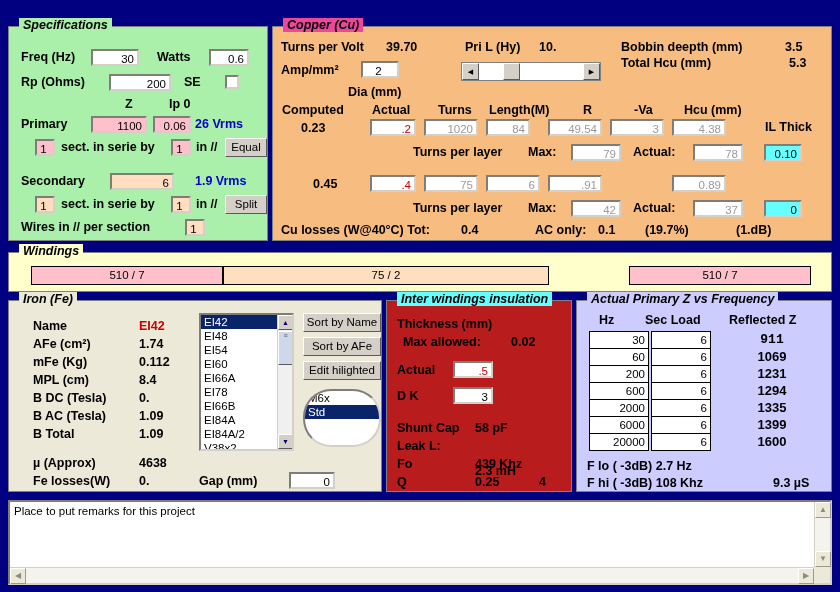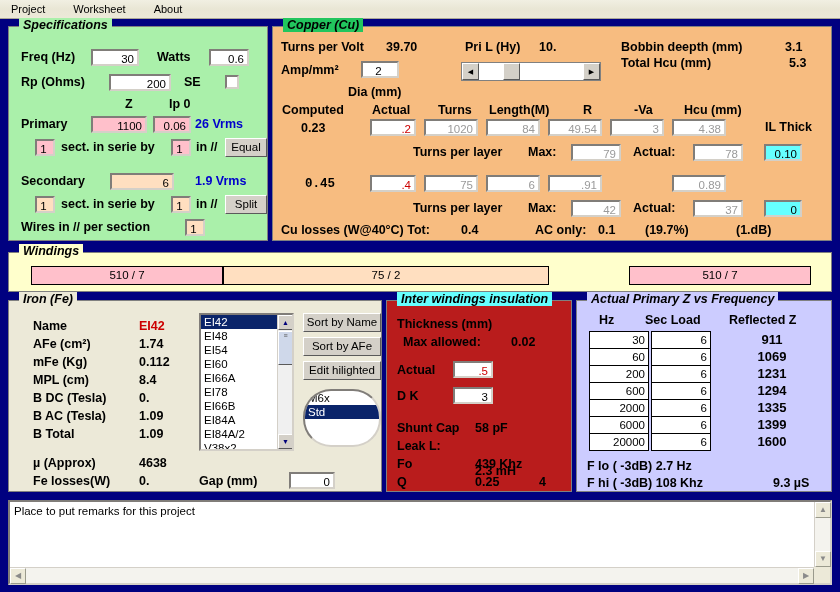--- a/index.html
+++ b/index.html
@@ -153,25 +153,20 @@
     border:1px solid; border-color:#ffffff #9a9a8c #9a9a8c #ffffff;
     font-size:8px; text-align:center; line-height:14px; color:#8a8a8a;
   }
   .corner{ position:absolute; right:0; bottom:0; width:16px; height:16px; background:#ece9d8; }
 </style>
 </head>
 <body>
 
 <div class="app">
 
-  <div class="menubar">
-    <div class="menuitem">Project</div>
-    <div class="menuitem">Worksheet</div>
-    <div class="menuitem">About</div>
-  </div>
 
   <div class="group" id="specs">
     <div class="legend" style="background:#aaf0aa">Specifications</div>
 
     <div class="lbl" style="left:12px; top:23px;">Freq (Hz)</div>
     <div class="fld sunken" style="left:82px; top:22px; width:48px;">30</div>
 
     <div class="lbl" style="left:148px; top:23px;">Watts</div>
     <div class="fld sunken" style="left:200px; top:22px; width:40px;">0.6</div>
 
@@ -203,71 +198,71 @@
     <div class="lbl" style="left:52px; top:170px;">sect. in serie by</div>
     <div class="fld sunken peach ctr" style="left:162px; top:169px; width:20px;">1</div>
     <div class="lbl" style="left:187px; top:170px;">in //</div>
     <div class="btn" style="left:216px; top:168px; width:42px;">Split</div>
 
     <div class="lbl" style="left:12px; top:193px;">Wires in // per section</div>
     <div class="fld sunken peach ctr" style="left:176px; top:192px; width:20px;">1</div>
   </div>
 
   <div class="group" id="copper">
-    <div class="legend" style="background:#22c55e">Copper (Cu)</div>
+    <div class="legend" style="background:#ec4899">Copper (Cu)</div>
 
     <div class="lbl" style="left:8px; top:13px;">Turns per Volt</div>
     <div class="val" style="left:113px; top:13px;">39.70</div>
 
     <div class="lbl" style="left:8px; top:36px;">Amp/mm²</div>
     <div class="fld sunken ctr" style="left:88px; top:34px; width:38px; text-align:center;">2</div>
 
     <div class="lbl" style="left:192px; top:13px;">Pri L (Hy)</div>
     <div class="val" style="left:266px; top:13px;">10.</div>
 
     <div class="slider" style="left:188px; top:35px; width:140px;">
       <div class="arrow">◀</div>
       <div class="track">
         <div class="thumb" style="left:24px;"></div>
       </div>
       <div class="arrow">▶</div>
     </div>
 
     <div class="lbl" style="left:348px; top:13px;">Bobbin deepth (mm)</div>
-    <div class="val" style="left:512px; top:13px;">3.1</div>
+    <div class="val" style="left:512px; top:13px;">3.5</div>
     <div class="lbl" style="left:348px; top:29px;">Total Hcu (mm)</div>
     <div class="val" style="left:516px; top:29px;">5.3</div>
 
     <div class="lbl" style="left:75px; top:58px;">Dia (mm)</div>
 
     <div class="lbl" style="left:9px;   top:76px;">Computed</div>
     <div class="lbl" style="left:99px;  top:76px;">Actual</div>
     <div class="lbl" style="left:165px; top:76px;">Turns</div>
     <div class="lbl" style="left:216px; top:76px;">Length(M)</div>
     <div class="lbl" style="left:310px; top:76px;">R</div>
     <div class="lbl" style="left:361px; top:76px;">-Va</div>
     <div class="lbl" style="left:411px; top:76px;">Hcu (mm)</div>
     <div class="lbl" style="left:492px; top:93px;">IL Thick</div>
 
     <div class="val" style="left:28px; top:94px;">0.23</div>
     <div class="fld sunken redtxt" style="left:97px;  top:92px; width:46px;">.2</div>
     <div class="fld sunken ro" style="left:151px; top:92px; width:54px;">1020</div>
-    <div class="fld sunken ro" style="left:213px; top:92px; width:54px;">84</div>
+    <div class="fld sunken ro" style="left:213px; top:92px; width:44px;">84</div>
     <div class="fld sunken ro" style="left:275px; top:92px; width:54px;">49.54</div>
     <div class="fld sunken ro" style="left:337px; top:92px; width:54px;">3</div>
     <div class="fld sunken ro" style="left:399px; top:92px; width:54px;">4.38</div>
 
     <div class="lbl" style="left:140px; top:118px;">Turns per layer</div>
     <div class="lbl" style="left:255px; top:118px;">Max:</div>
     <div class="fld sunken ro" style="left:298px; top:117px; width:50px;">79</div>
     <div class="lbl" style="left:360px; top:118px;">Actual:</div>
     <div class="fld sunken ro" style="left:420px; top:117px; width:50px;">78</div>
     <div class="fld sunken cyan" style="left:491px; top:117px; width:38px;">0.10</div>
 
-    <div class="val" style="left:32px; top:150px;font-family:Liberation Mono, monospace;">0.45</div>
+    <div class="val" style="left:40px; top:150px;">0.45</div>
     <div class="fld sunken redtxt" style="left:97px;  top:148px; width:46px;">.4</div>
     <div class="fld sunken ro" style="left:151px; top:148px; width:54px;">75</div>
     <div class="fld sunken ro" style="left:213px; top:148px; width:54px;">6</div>
     <div class="fld sunken ro" style="left:275px; top:148px; width:54px;">.91</div>
     <div class="fld sunken ro" style="left:399px; top:148px; width:54px;">0.89</div>
 
     <div class="lbl" style="left:140px; top:174px;">Turns per layer</div>
     <div class="lbl" style="left:255px; top:174px;">Max:</div>
     <div class="fld sunken ro" style="left:298px; top:173px; width:50px;">42</div>
     <div class="lbl" style="left:360px; top:174px;">Actual:</div>
@@ -369,21 +364,21 @@
 
   <div class="group" id="primz">
     <div class="legend" style="background:#ccccff">Actual Primary Z vs Frequency</div>
 
     <div class="lbl" style="left:22px;  top:12px;">Hz</div>
     <div class="lbl" style="left:68px;  top:12px;">Sec Load</div>
     <div class="lbl" style="left:152px; top:12px;">Reflected Z</div>
 
     <div class="zfld" style="left:12px; top:30px;">30</div>
     <div class="zfld" style="left:74px; top:30px;">6</div>
-    <div class="zrefl" style="left:150px; top:31px;">911</div>
+    <div class="zrefl" style="left:150px; top:31px;font-family:Liberation Mono, monospace;">911</div>
 
     <div class="zfld" style="left:12px; top:47px;">60</div>
     <div class="zfld" style="left:74px; top:47px;">6</div>
     <div class="zrefl" style="left:150px; top:48px;">1069</div>
 
     <div class="zfld" style="left:12px; top:64px;">200</div>
     <div class="zfld" style="left:74px; top:64px;">6</div>
     <div class="zrefl" style="left:150px; top:65px;">1231</div>
 
     <div class="zfld" style="left:12px; top:81px;">600</div>

